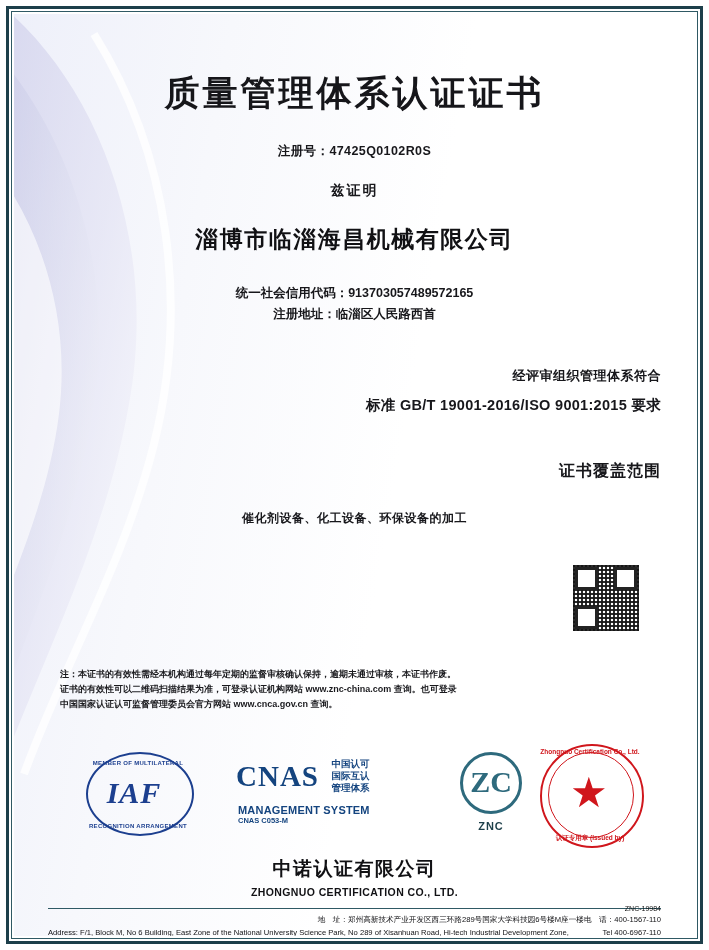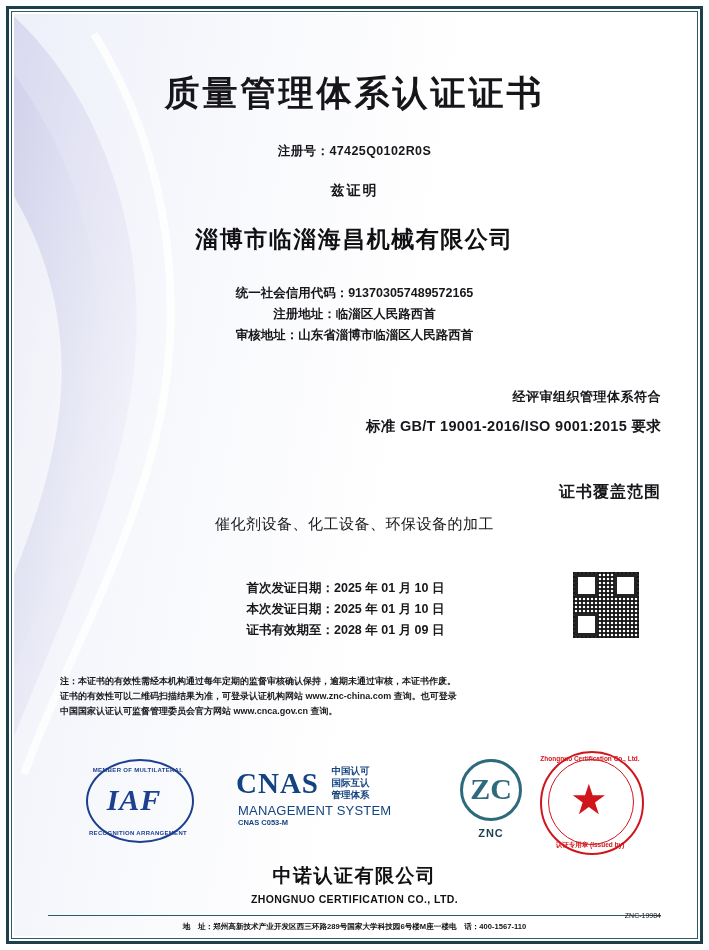--- a/index.html
+++ b/index.html
@@ -136,23 +136,23 @@
     text-align: center;
     color: #17171b;
   }
   .scope-block .scope-title {
     font-size: 16px;
     font-weight: bold;
     letter-spacing: 1px;
     text-align: right;
   }
   .scope-block .scope-text {
-    margin-top: 12px;
-    font-size: 15px;
-    font-weight: normal;
+    margin-top: 28px;
+    font-size: 12px;
+    font-weight: bold;
     letter-spacing: .5px;
   }
 
   
   .dates-row {
     position: relative;
     margin-top: 44px;
     height: 72px;
   }
   .dates {
@@ -264,25 +264,25 @@
     vertical-align: middle;
     margin-left: 8px;
   }
   .cnas .cn-badge .cn-zh {
     font-size: 9.5px;
     line-height: 12px;
     font-weight: bold;
     color: #14447f;
   }
   .cnas .sub {
-    margin-top: 2px;
+    margin-top: 10px;
     margin-left: 2px;
-    font-size: 13px;
+    font-size: 11px;
     color: #14447f;
-    font-weight: normal;
+    font-weight: bold;
     letter-spacing:.2px;
   }
   .cnas .sub2 {
     margin-left: 2px;
     font-size: 7.5px;
     color: #14447f;
     font-weight: bold;
   }
 
   
@@ -365,21 +365,21 @@
     margin: 10px 0 0 0;
     border-top: 1px solid #2f5964;
   }
   .footer {
     position: relative;
     margin-top: 5px;
     font-size: 7.6px;
     color: #111114;
     line-height: 12px;
   }
-  .footer .row1 { display:flex; justify-content: center; font-weight: bold;}
+  .footer .row1 { display:flex; justify-content: flex-end; font-weight: normal;}
   .footer .row2 { display:flex; justify-content: space-between; margin-top:1px;}
   .footer .doc-no {
     position: absolute;
     right: 0;
     top: -11px;
     font-size: 7px;
     color: #111;
   }
   .footer .left { text-align:left; }
   .footer .right { text-align:right; white-space:nowrap; }
@@ -420,39 +420,33 @@
         <span>注册号：</span><span>47425Q0102R0S</span>
       </div>
 
       <div class="hereby">兹证明</div>
 
       <div class="company">淄博市临淄海昌机械有限公司</div>
 
       <div class="info-block">
         <div>统一社会信用代码：913703057489572165</div>
         <div>注册地址：临淄区人民路西首</div>
-        <div>审核地址：山东省淄博市临淄区人民路西首</div>
       </div>
 
       <div class="standard-block">
         <div class="lead">经评审组织管理体系符合</div>
         <div class="std">标准 GB/T 19001-2016/ISO 9001:2015 要求</div>
       </div>
 
       <div class="scope-block">
         <div class="scope-title">证书覆盖范围</div>
         <div class="scope-text">催化剂设备、化工设备、环保设备的加工</div>
       </div>
 
       <div class="dates-row">
-        <div class="dates">
-          <div>首次发证日期：2025 年 01 月 10 日</div>
-          <div>本次发证日期：2025 年 01 月 10 日</div>
-          <div>证书有效期至：2028 年 01 月 09 日</div>
-        </div>
         <div class="qr">
           <div class="qr-bl"></div>
         </div>
       </div>
 
       <div class="note">
         <div>注：本证书的有效性需经本机构通过每年定期的监督审核确认保持，逾期未通过审核，本证书作废。</div>
         <div>证书的有效性可以二维码扫描结果为准，可登录认证机构网站 www.znc-china.com 查询。也可登录</div>
         <div>中国国家认证认可监督管理委员会官方网站 www.cnca.gov.cn 查询。</div>
       </div>

